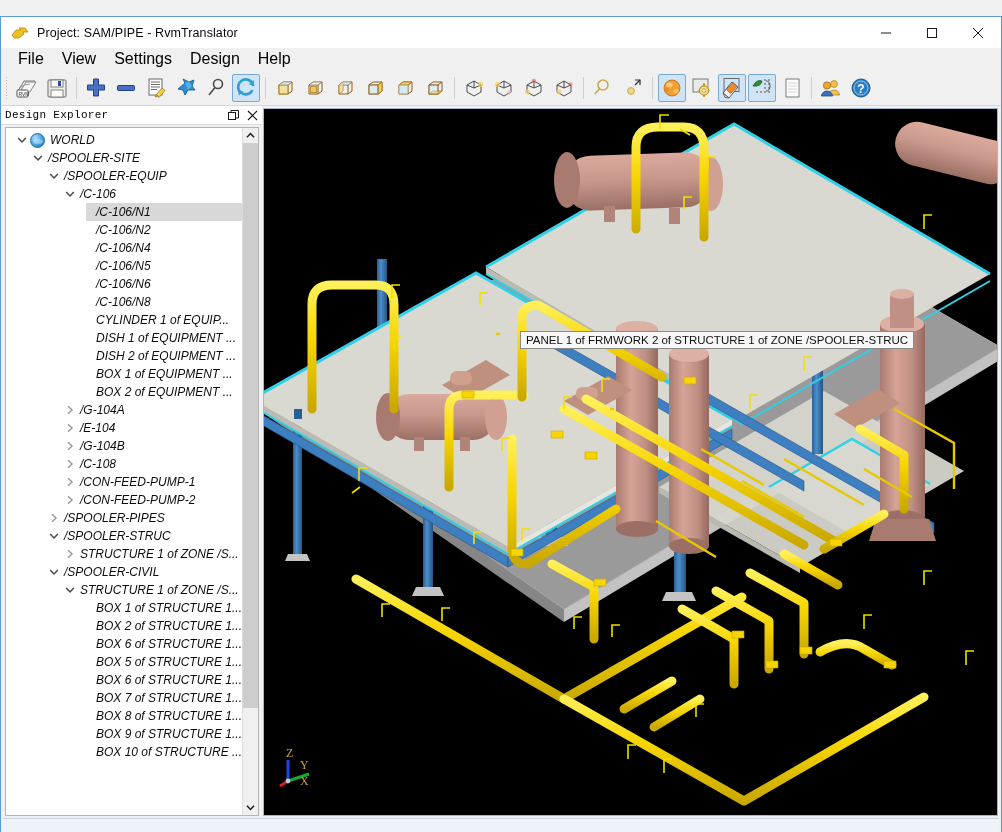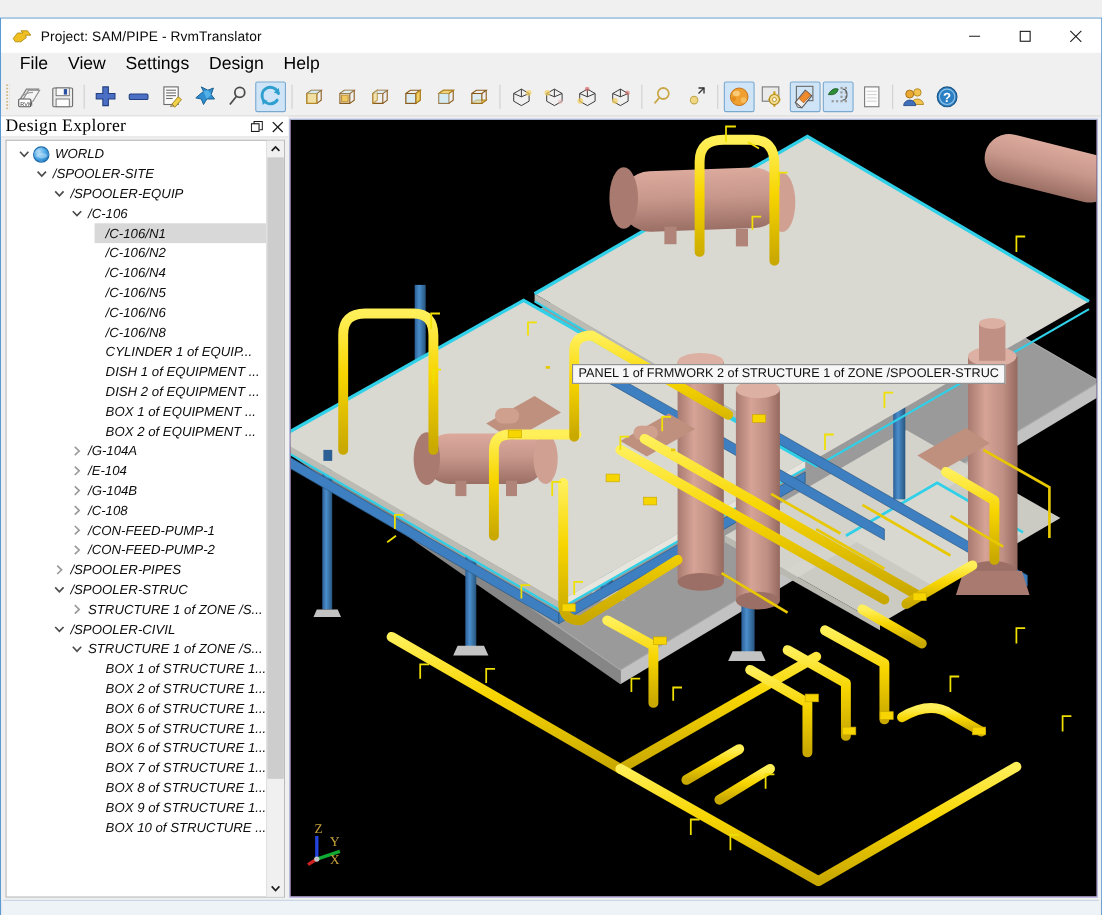--- a/index.html
+++ b/index.html
@@ -63,21 +63,21 @@
   .dock{
     width:261px;min-width:261px;display:flex;flex-direction:column;
     background:#f0f0f0;
   }
   .dock-title{
     height:18px;min-height:18px;display:flex;align-items:center;
     background:#ffffff;border-bottom:1px solid #dcdcdc;
     padding-left:4px;position:relative;
   }
   .dock-title-text{
-    font-family:Liberation Serif, serif;font-size:16px;color:#000;
+    font-family:Liberation Mono, monospace;font-size:11px;color:#000;
     letter-spacing:.3px;
   }
   .dock-btns{position:absolute;right:3px;top:0;height:18px;display:flex;align-items:center;gap:6px;}
   .dock-btn{width:13px;height:13px;display:flex;align-items:center;justify-content:center;color:#1a1a1a;}
   .tree-outer{
     flex:1;margin:2px 3px 2px 4px;background:#fff;
     border:1px solid #b4b4b4;display:flex;min-height:0;position:relative;
     box-sizing:border-box;
   }
   .tree{
@@ -115,21 +115,21 @@
   .sbtn{
     width:15px;height:15px;display:flex;align-items:center;justify-content:center;
     font-size:8px;color:#303030;background:#f0f0f0;
   }
   .strack{flex:1;width:15px;background:#f0f0f0;position:relative;}
   .sthumb{
     position:absolute;left:0;top:0;width:15px;height:86%;background:#cdcdcd;
   }
   
   .viewwrap{
-    flex:1;margin:2px 3px 2px 1px;border:1px solid #9fb9cf;background:#f0abfc;
+    flex:1;margin:2px 3px 2px 1px;border:1px solid #9fb9cf;background:#5eead4;
     position:relative;overflow:hidden;box-sizing:border-box;
   }
   .viewport{position:absolute;left:0;top:0;right:0;bottom:0;background:#000;overflow:hidden;}
   .tooltip{
     position:absolute;background:#f7f7f7;border:1px solid #8a8a8a;
     font-size:11.5px;color:#111;padding:2px 5px;white-space:nowrap;
     z-index:50;
   }
   .gizmo{position:absolute;left:12px;bottom:26px;width:44px;height:44px;z-index:40;}
   

